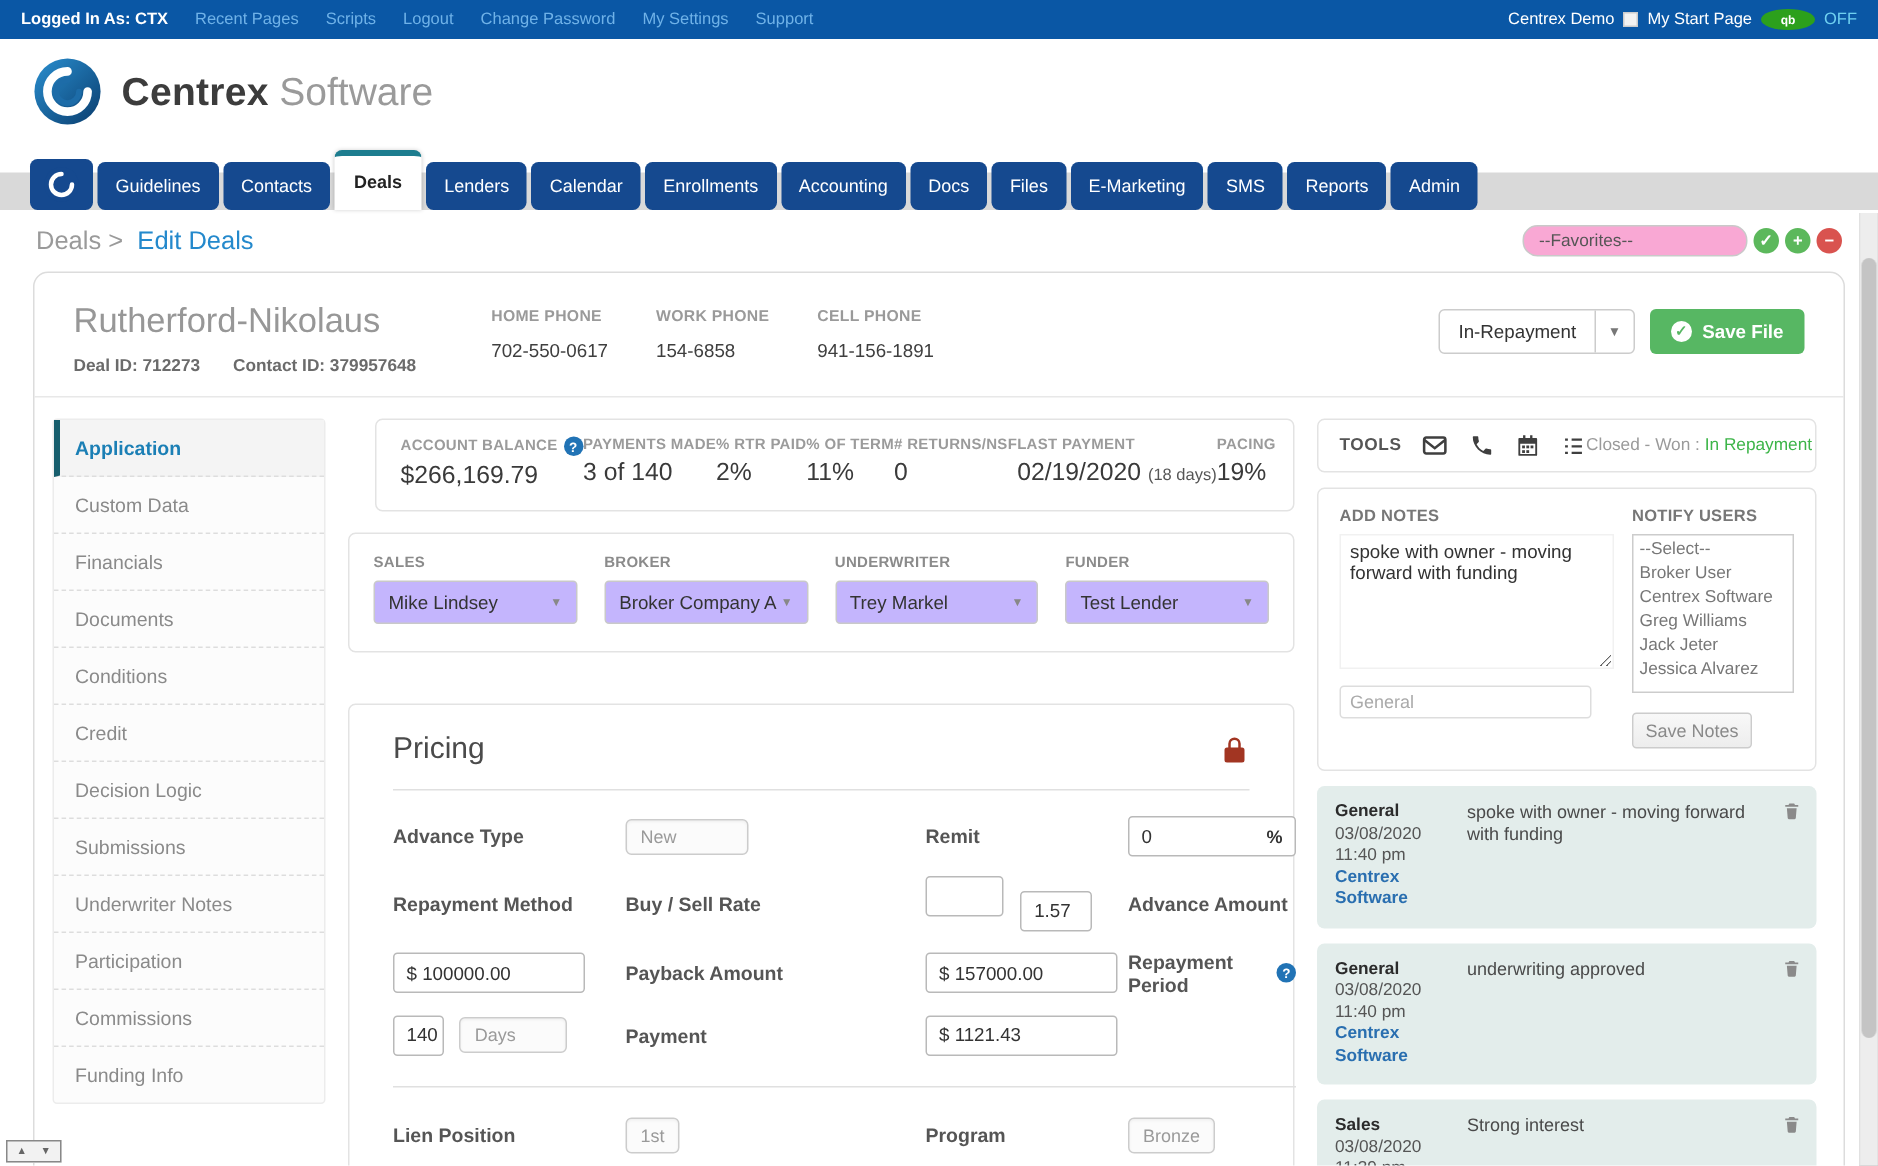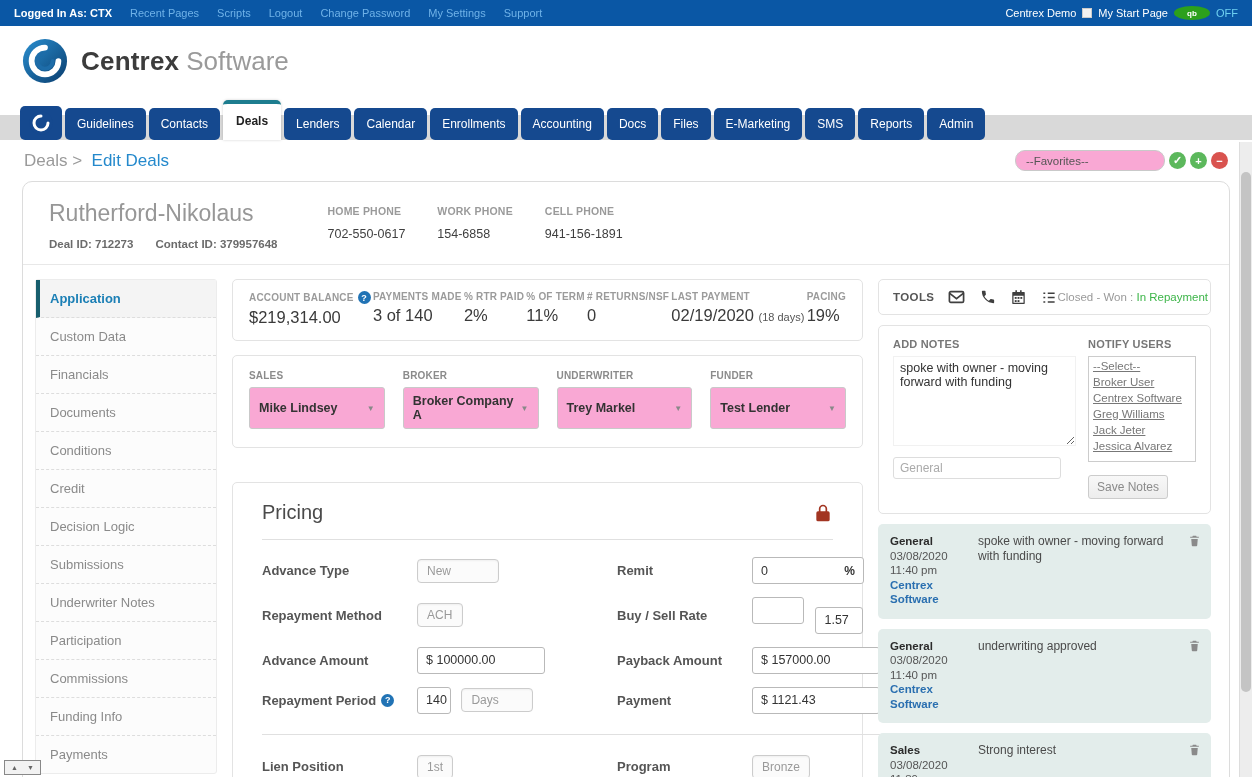--- a/index.html
+++ b/index.html
@@ -82,36 +82,36 @@
   .side-nav { width: 182px; border: 1px solid #ececec; background: #fcfcfc; border-radius: 3px; flex-shrink: 0; }
   .side-item { padding: 11px 14px; font-size: 13px; color: #8a8a8a; border-bottom: 1px dashed #ddd; cursor: pointer; }
   .side-item:last-child { border-bottom: none; }
   .side-item.active { color: #1b7fb5; font-weight: bold; background: #f4f4f4;
     border-left: 4px solid #175e6d; padding-left: 10px; }
 
   
   .center-col { flex: 1; display: flex; flex-direction: column; gap: 14px; min-width: 0; }
   .panel { border: 1px solid #e3e3e3; border-radius: 5px; background: #fff; }
 
-  .stats-panel { padding: 11px 16px 13px; display: flex; justify-content: space-between; }
+  .stats-panel { padding: 11px 16px 13px; display: flex; justify-content: space-between; margin-left: 18px; }
   .stat-label { font-size: 10px; font-weight: bold; color: #9b9b9b; display: flex; gap: 4px;
     align-items: center; letter-spacing: .2px; white-space: nowrap; }
   .stat-value { font-size: 16.5px; color: #3a3a3a; margin-top: 4px; white-space: nowrap; }
   .stat-suffix { font-size: 11px; color: #555; }
   .help { width: 13px; height: 13px; border-radius: 50%; background: #2173b5; color: #fff;
     font-size: 9px; font-weight: bold; display: inline-flex; align-items: center;
     justify-content: center; cursor: pointer; flex-shrink: 0; }
   .help::before { content: "?"; }
 
   .people-panel { padding: 14px 16px 18px; display: flex; gap: 18px; }
   .pp { width: 148px; }
   .pp-label { font-size: 10px; font-weight: bold; color: #8b8b8b; letter-spacing: .2px; }
-  .pp-select { margin-top: 6px; border: 1px solid #c9c9c9; border-radius: 3px; height: 42px;
+  .pp-select { margin-top: 6px; border: 1px solid #c9c9c9; border-radius: 3px; height: 29px;
     display: flex; align-items: center; justify-content: space-between; padding: 0 9px;
-    font-size: 12.5px; color: #333; cursor: pointer; background: #f9a8d4; font-weight: bold; }
+    font-size: 12.5px; color: #333; cursor: pointer; background: #c4b5fd; }
   .pp-caret { color: #888; font-size: 8px; }
   .pp-caret::before { content: "▼"; }
 
   .pricing-panel { padding: 18px 29px 20px; margin-top: 20px; }
   .pricing-head { display: flex; justify-content: space-between; align-items: center; }
   .panel-title { font-size: 20px; color: #4a4a4a; font-weight: normal; }
   .panel-hr { border: none; border-top: 1px solid #e0e0e0; margin: 15px 0 17px; }
   .p-grid { display: grid; grid-template-columns: 155px 200px 135px 1fr; row-gap: 13px; align-items: center; }
   .p-label { font-size: 13px; font-weight: bold; color: #555; display: flex; align-items: center; gap: 5px; }
   .pill { display: inline-flex; align-items: center; border: 1px solid #ccc; border-radius: 4px;
@@ -140,21 +140,21 @@
   .notes-panel { padding: 12px 14px 14px; display: flex; gap: 12px; }
   .notes-left { flex: 1; display: flex; flex-direction: column; min-width: 0; }
   .panel-label { font-size: 11px; font-weight: bold; color: #777; letter-spacing: .2px; }
   .notes-ta { margin-top: 6px; height: 90px; border: 1px solid #f1f1f1; font-size: 12.5px;
     color: #333; padding: 4px 6px; resize: both; font-family: inherit; width: 100%; outline: none; }
   .notes-cat { margin-top: 11px; height: 22px; border: 1px solid #ddd; border-radius: 3px;
     font-size: 12px; color: #555; padding: 0 6px; width: 92%; font-family: inherit; outline: none; }
   .notes-cat::placeholder { color: #aaa; }
   .notes-right { width: 108px; flex-shrink: 0; display: flex; flex-direction: column; }
   .notify-list { margin-top: 6px; border: 1px solid #ccc; height: 106px; overflow-y: scroll;
-    font-size: 11.5px; color: #777; line-height: 16px; padding: 1px 0 1px 4px; background: #fff; cursor: pointer; text-decoration: underline; }
+    font-size: 11.5px; color: #777; line-height: 16px; padding: 1px 0 1px 4px; background: #fff; cursor: pointer; }
   .notify-list::-webkit-scrollbar { width: 8px; }
   .notify-list::-webkit-scrollbar-track { background: #f3f3f3; }
   .notify-list::-webkit-scrollbar-thumb { background: #c9c9c9; border-radius: 4px; }
   .notify-opt { white-space: nowrap; }
   .save-notes { margin-top: 13px; height: 24px; width: 80px; border: 1px solid #ccc; border-radius: 3px;
     background: linear-gradient(#f8f8f8, #ededed); font-size: 12px; color: #8a8a8a;
     cursor: pointer; font-family: inherit; }
 
   .note-entry { background: #e3edeb; border-radius: 5px; padding: 10px 12px 12px; display: flex;
     gap: 10px; position: relative; min-height: 62px; }
@@ -272,51 +272,60 @@
       </div>
       <div class="phone">
         <div class="ph-label">WORK PHONE</div>
         <div class="ph-value">154-6858</div>
       </div>
       <div class="phone">
         <div class="ph-label">CELL PHONE</div>
         <div class="ph-value">941-156-1891</div>
       </div>
     </div>
+    <div class="dh-actions">
+      <div class="status-select">
+        <span class="val">In-Repayment</span>
+        <span class="caret-cell"></span>
+      </div>
+      <button class="save-btn">
+        <span class="save-check"></span>
+        <span>Save File</span>
+      </button>
+    </div>
   </div>
 
   <div class="card-divider"></div>
 
   <div class="card-body">
 
     <div class="side-nav">
       <div class="side-item active">Application</div>
       <div class="side-item">Custom Data</div>
       <div class="side-item">Financials</div>
       <div class="side-item">Documents</div>
       <div class="side-item">Conditions</div>
       <div class="side-item">Credit</div>
       <div class="side-item">Decision Logic</div>
       <div class="side-item">Submissions</div>
       <div class="side-item">Underwriter Notes</div>
       <div class="side-item">Participation</div>
       <div class="side-item">Commissions</div>
       <div class="side-item">Funding Info</div>
-      <div class="side-item">Payments</div>
     </div>
 
     <div class="center-col">
 
       <div class="panel stats-panel">
         <div class="stat">
           <div class="stat-label">
               <span>ACCOUNT BALANCE</span>
               <span class="help"></span>
             </div>
-          <div class="stat-value">$219,314.00</div>
+          <div class="stat-value">$266,169.79</div>
         </div>
         <div class="stat">
           <div class="stat-label">
               <span>PAYMENTS MADE</span>
             </div>
           <div class="stat-value">3 of 140</div>
         </div>
         <div class="stat">
           <div class="stat-label">
               <span>% RTR PAID</span>
@@ -393,21 +402,20 @@
         <div class="p-grid">
           <div class="p-label">Advance Type</div>
           <div><span class="pill w-new">New</span></div>
           <div class="p-label">Remit</div>
           <div><span class="inp w-remit">
                 <span>0</span>
                 <span class="unit">%</span>
               </span></div>
 
           <div class="p-label">Repayment Method</div>
-          <div><span class="pill w-ach">ACH</span></div>
           <div class="p-label">Buy / Sell Rate</div>
           <div>
             <span class="inp w-buy"></span>
             <span class="inp w-sell">1.57</span>
           </div>
 
           <div class="p-label">Advance Amount</div>
           <div><span class="inp w-amt">$ 100000.00</span></div>
           <div class="p-label">Payback Amount</div>
           <div><span class="inp w-amt">$ 157000.00</span></div>

